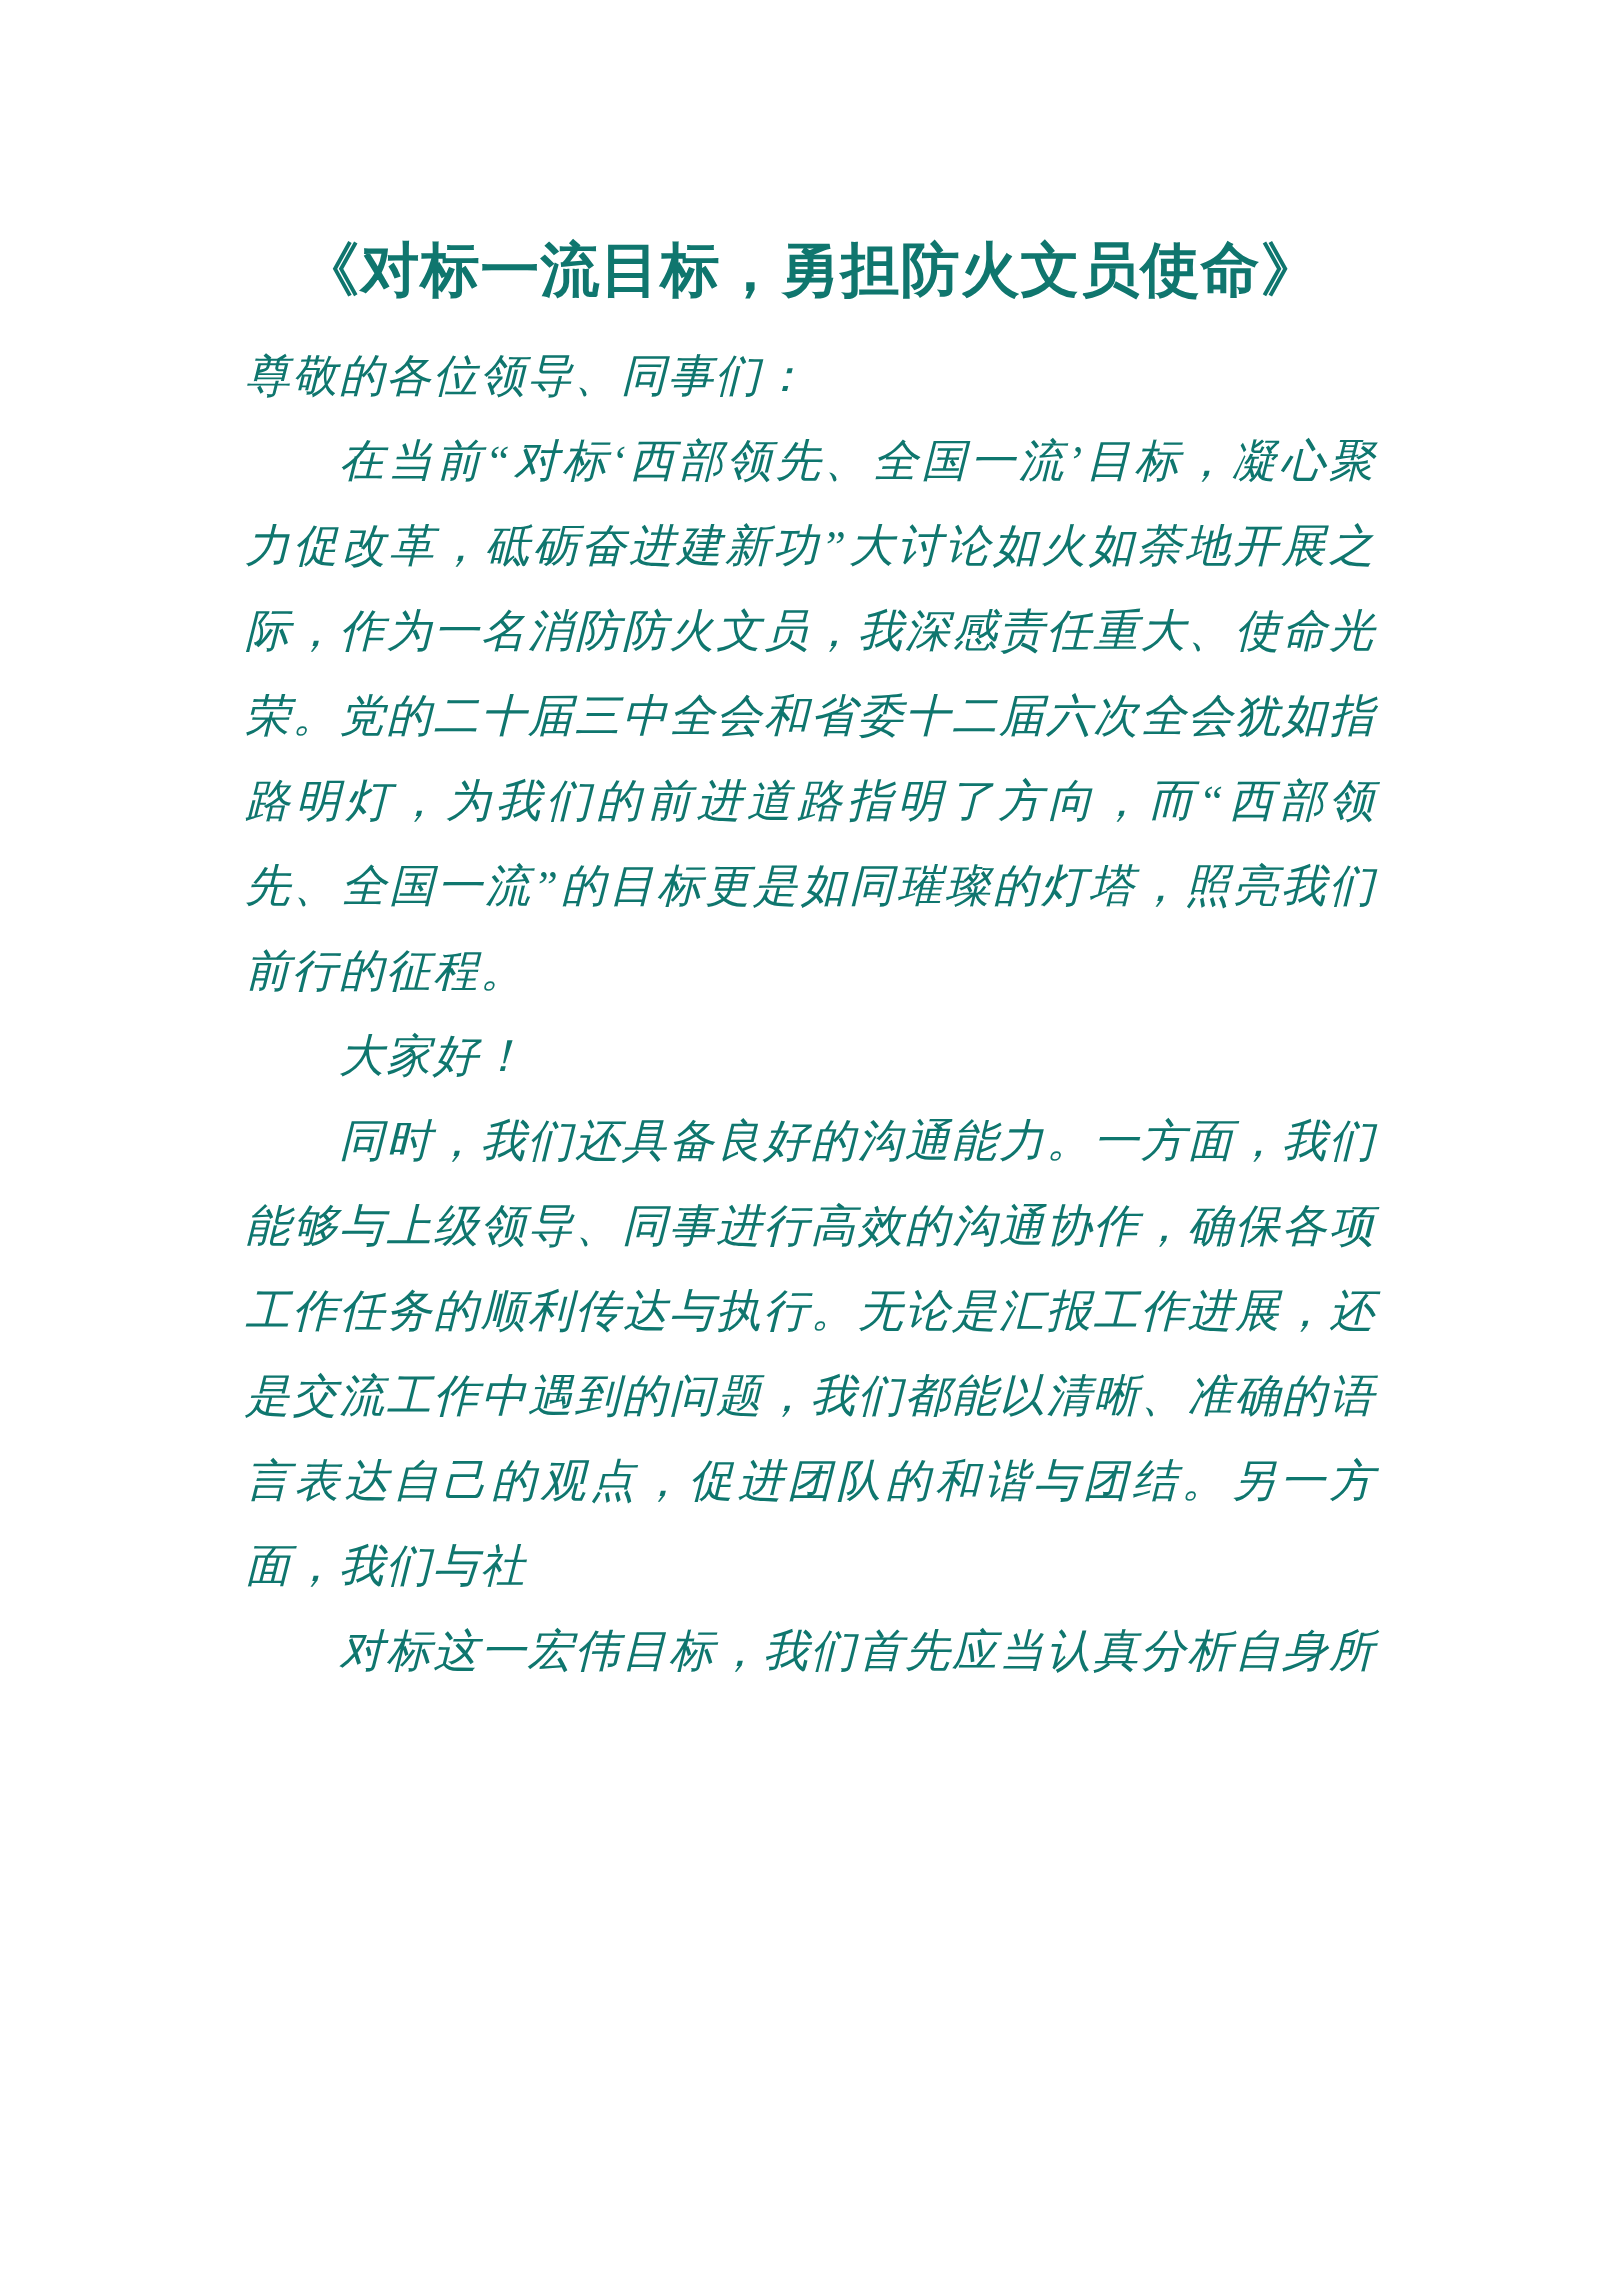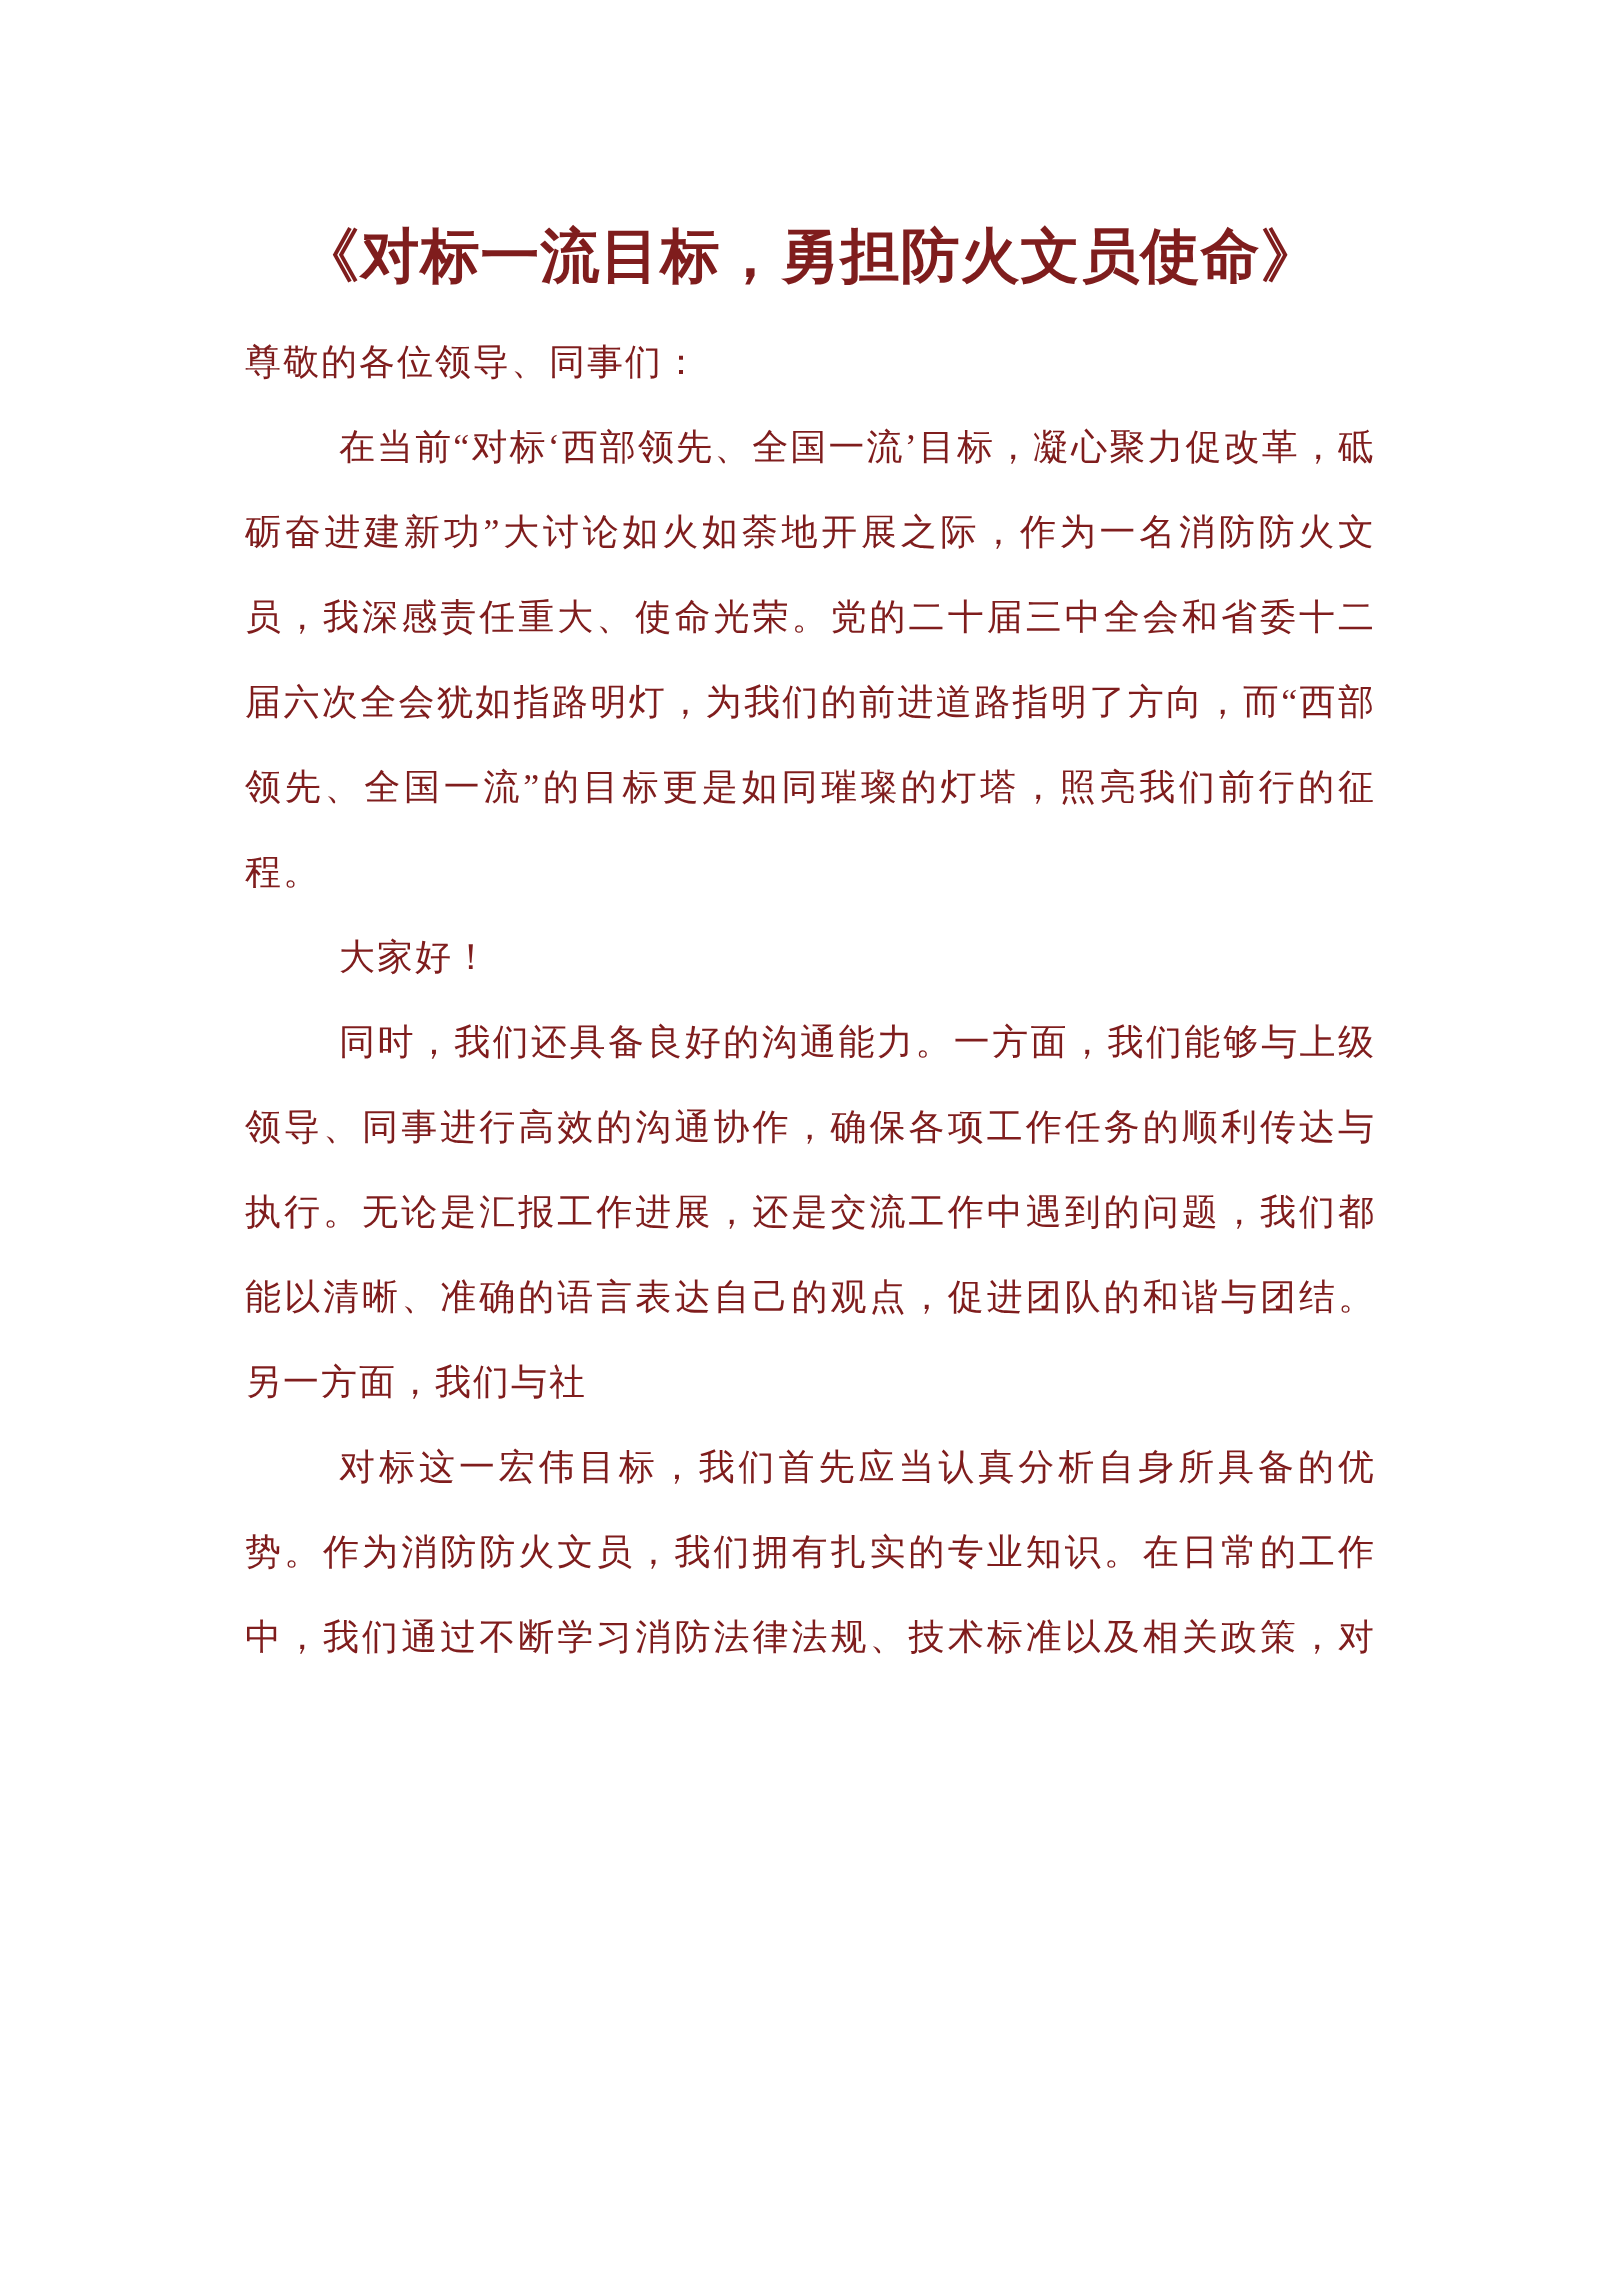--- a/index.html
+++ b/index.html
@@ -4,44 +4,45 @@
 <style>
   html, body {
     margin: 0;
     padding: 0;
     background: #ffffff;
   }
   .page {
     position: relative;
     width: 1621px;
     height: 1671px;
-    margin: 4px auto;
+    margin: 18px auto;
     background: #ffffff;
     box-sizing: border-box;
     padding: 208px 245px 0 245px;
     font-family: "Liberation Serif", "DejaVu Serif", serif;
-    color: #7f1d1d;
+    color: #0f766e;
     overflow: hidden;
   }
   .doc-title {
     margin: 0 0 19.6px 0;
     font-size: 59px;
     line-height: 88px;
     font-weight: 700;
     text-align: center;
     letter-spacing: 1px;
     white-space: nowrap;
   }
   .doc-body p {
     margin: 0;
-    font-size: 36px;
+    font-size: 45px;
     line-height: 85px;
     letter-spacing: 2px;
     text-align: justify;
     text-justify: inter-character;
+    font-style: italic;
   }
   .doc-body p.indent {
     text-indent: 94px;
   }
 </style>
 </head>
 <body>
 
 <div class="page">
   <h1 class="doc-title">《对标一流目标，勇担防火文员使命》</h1>

